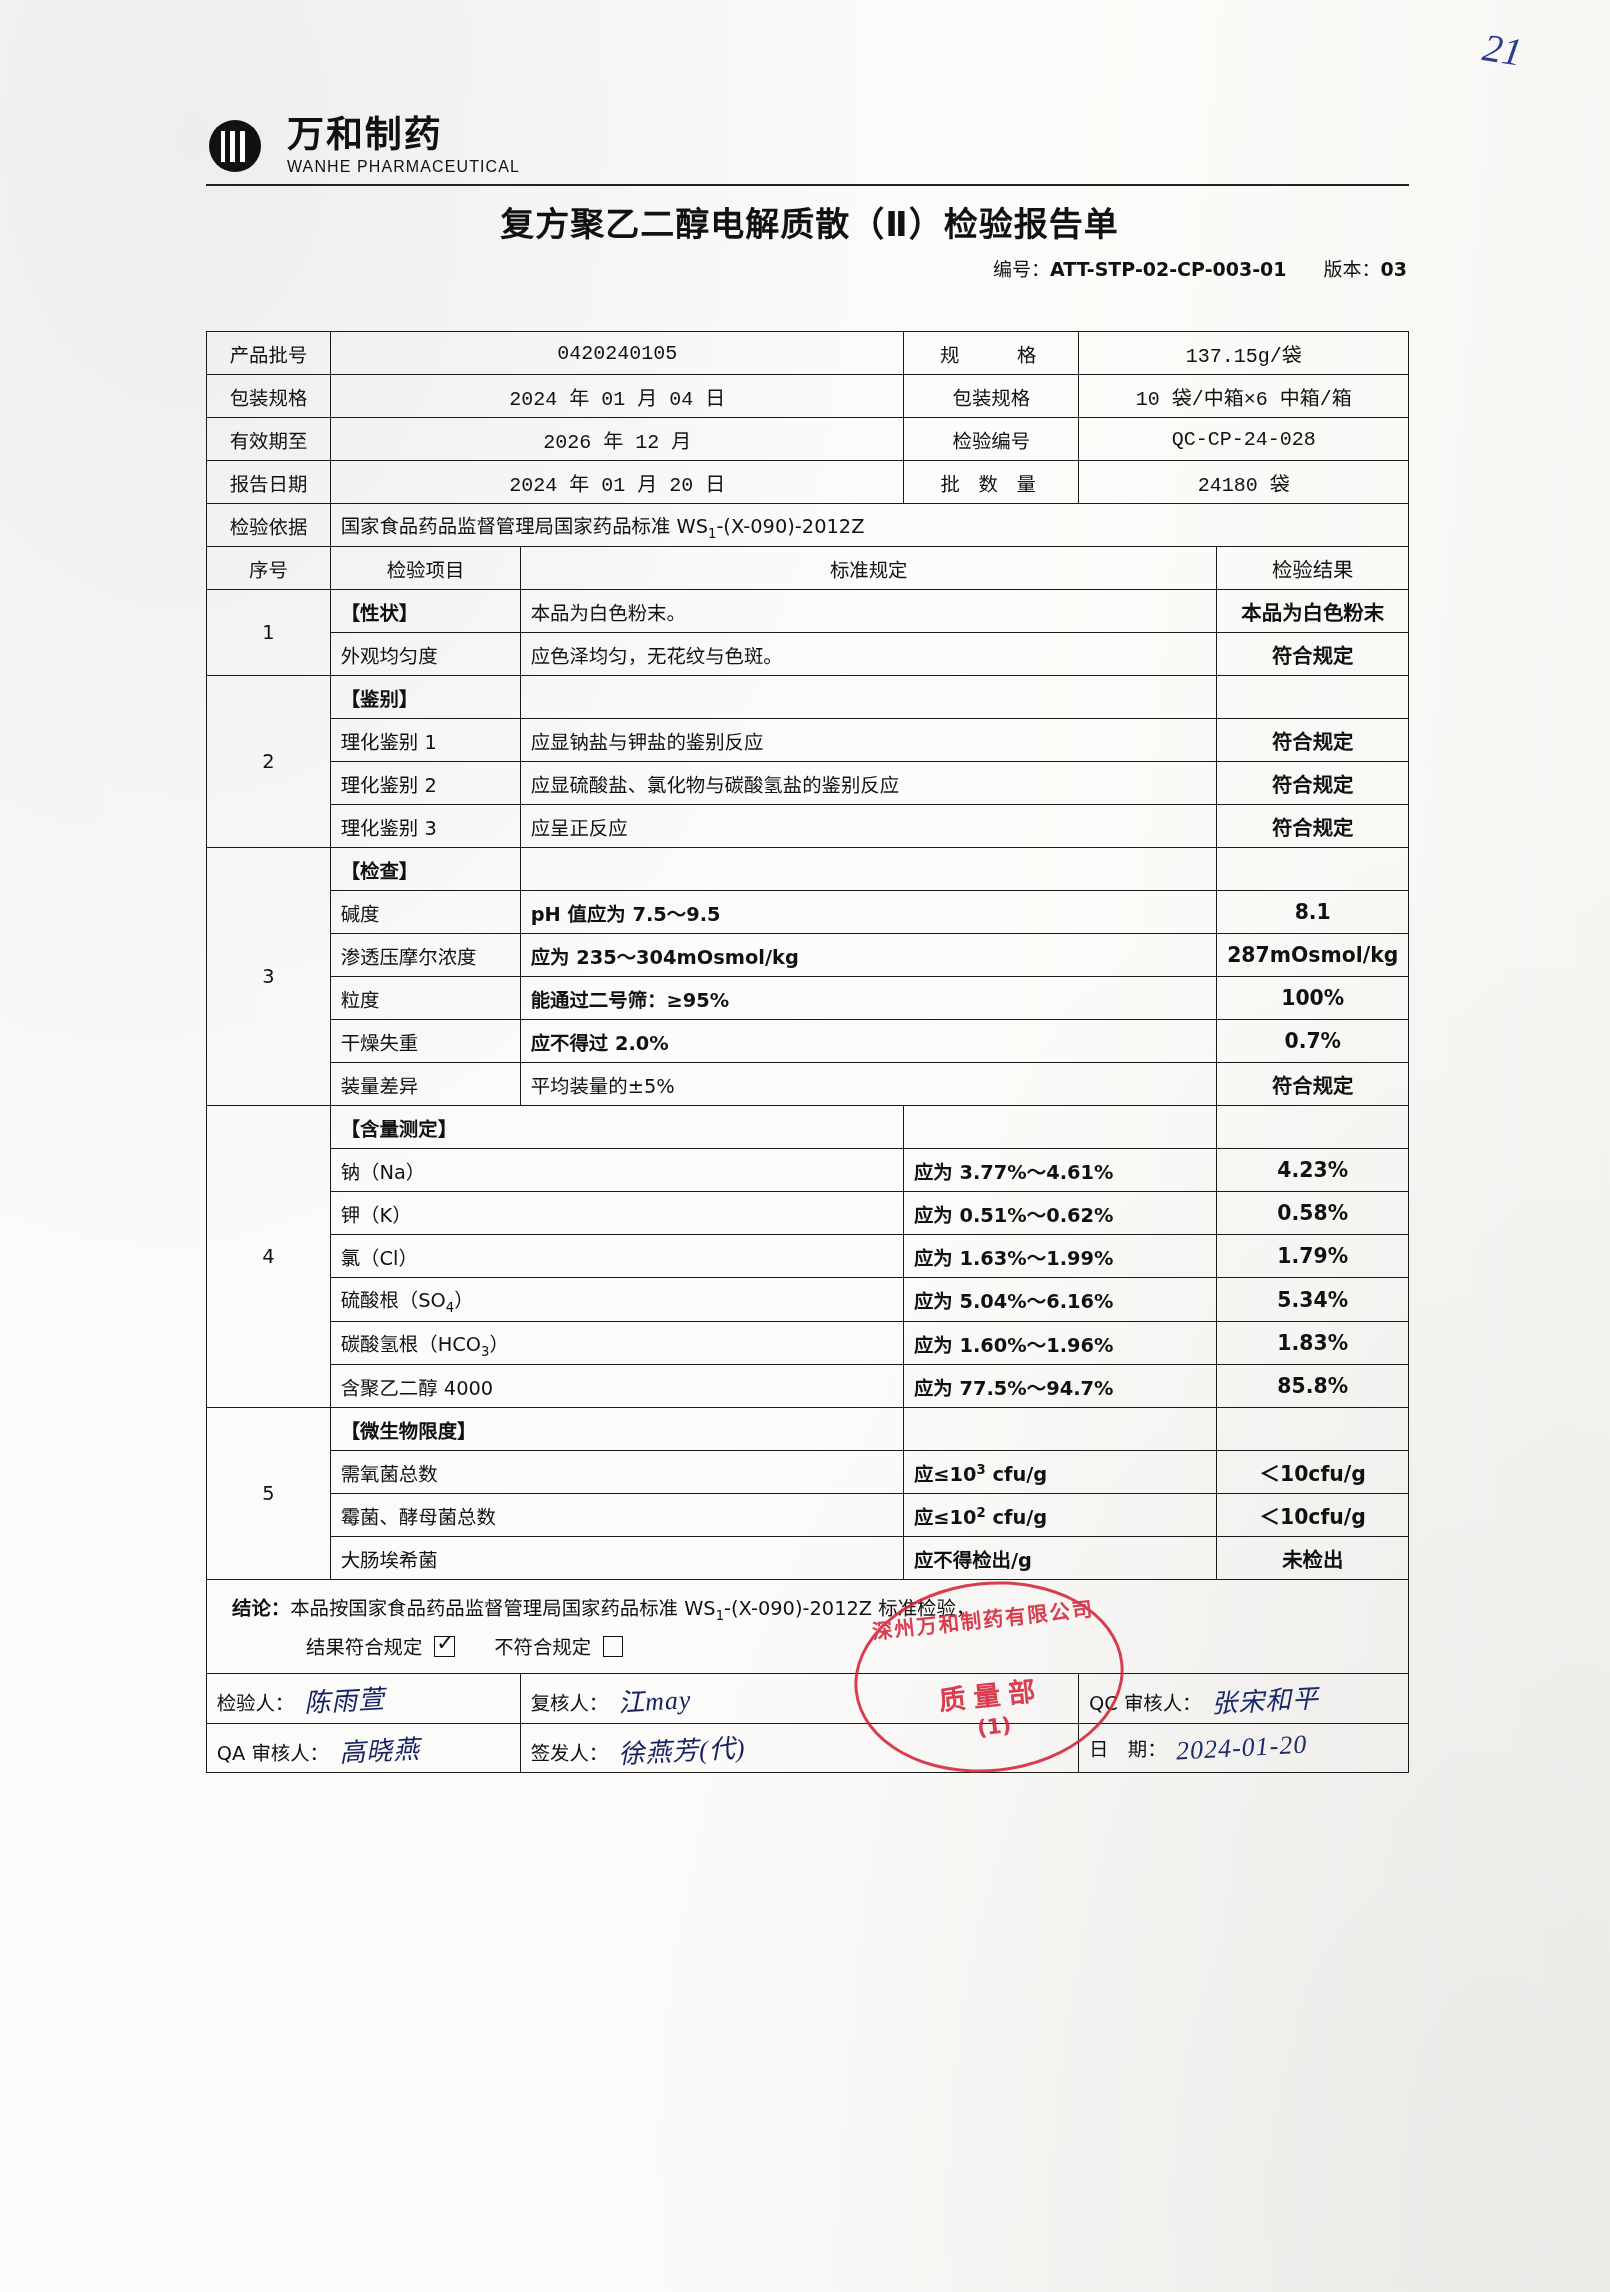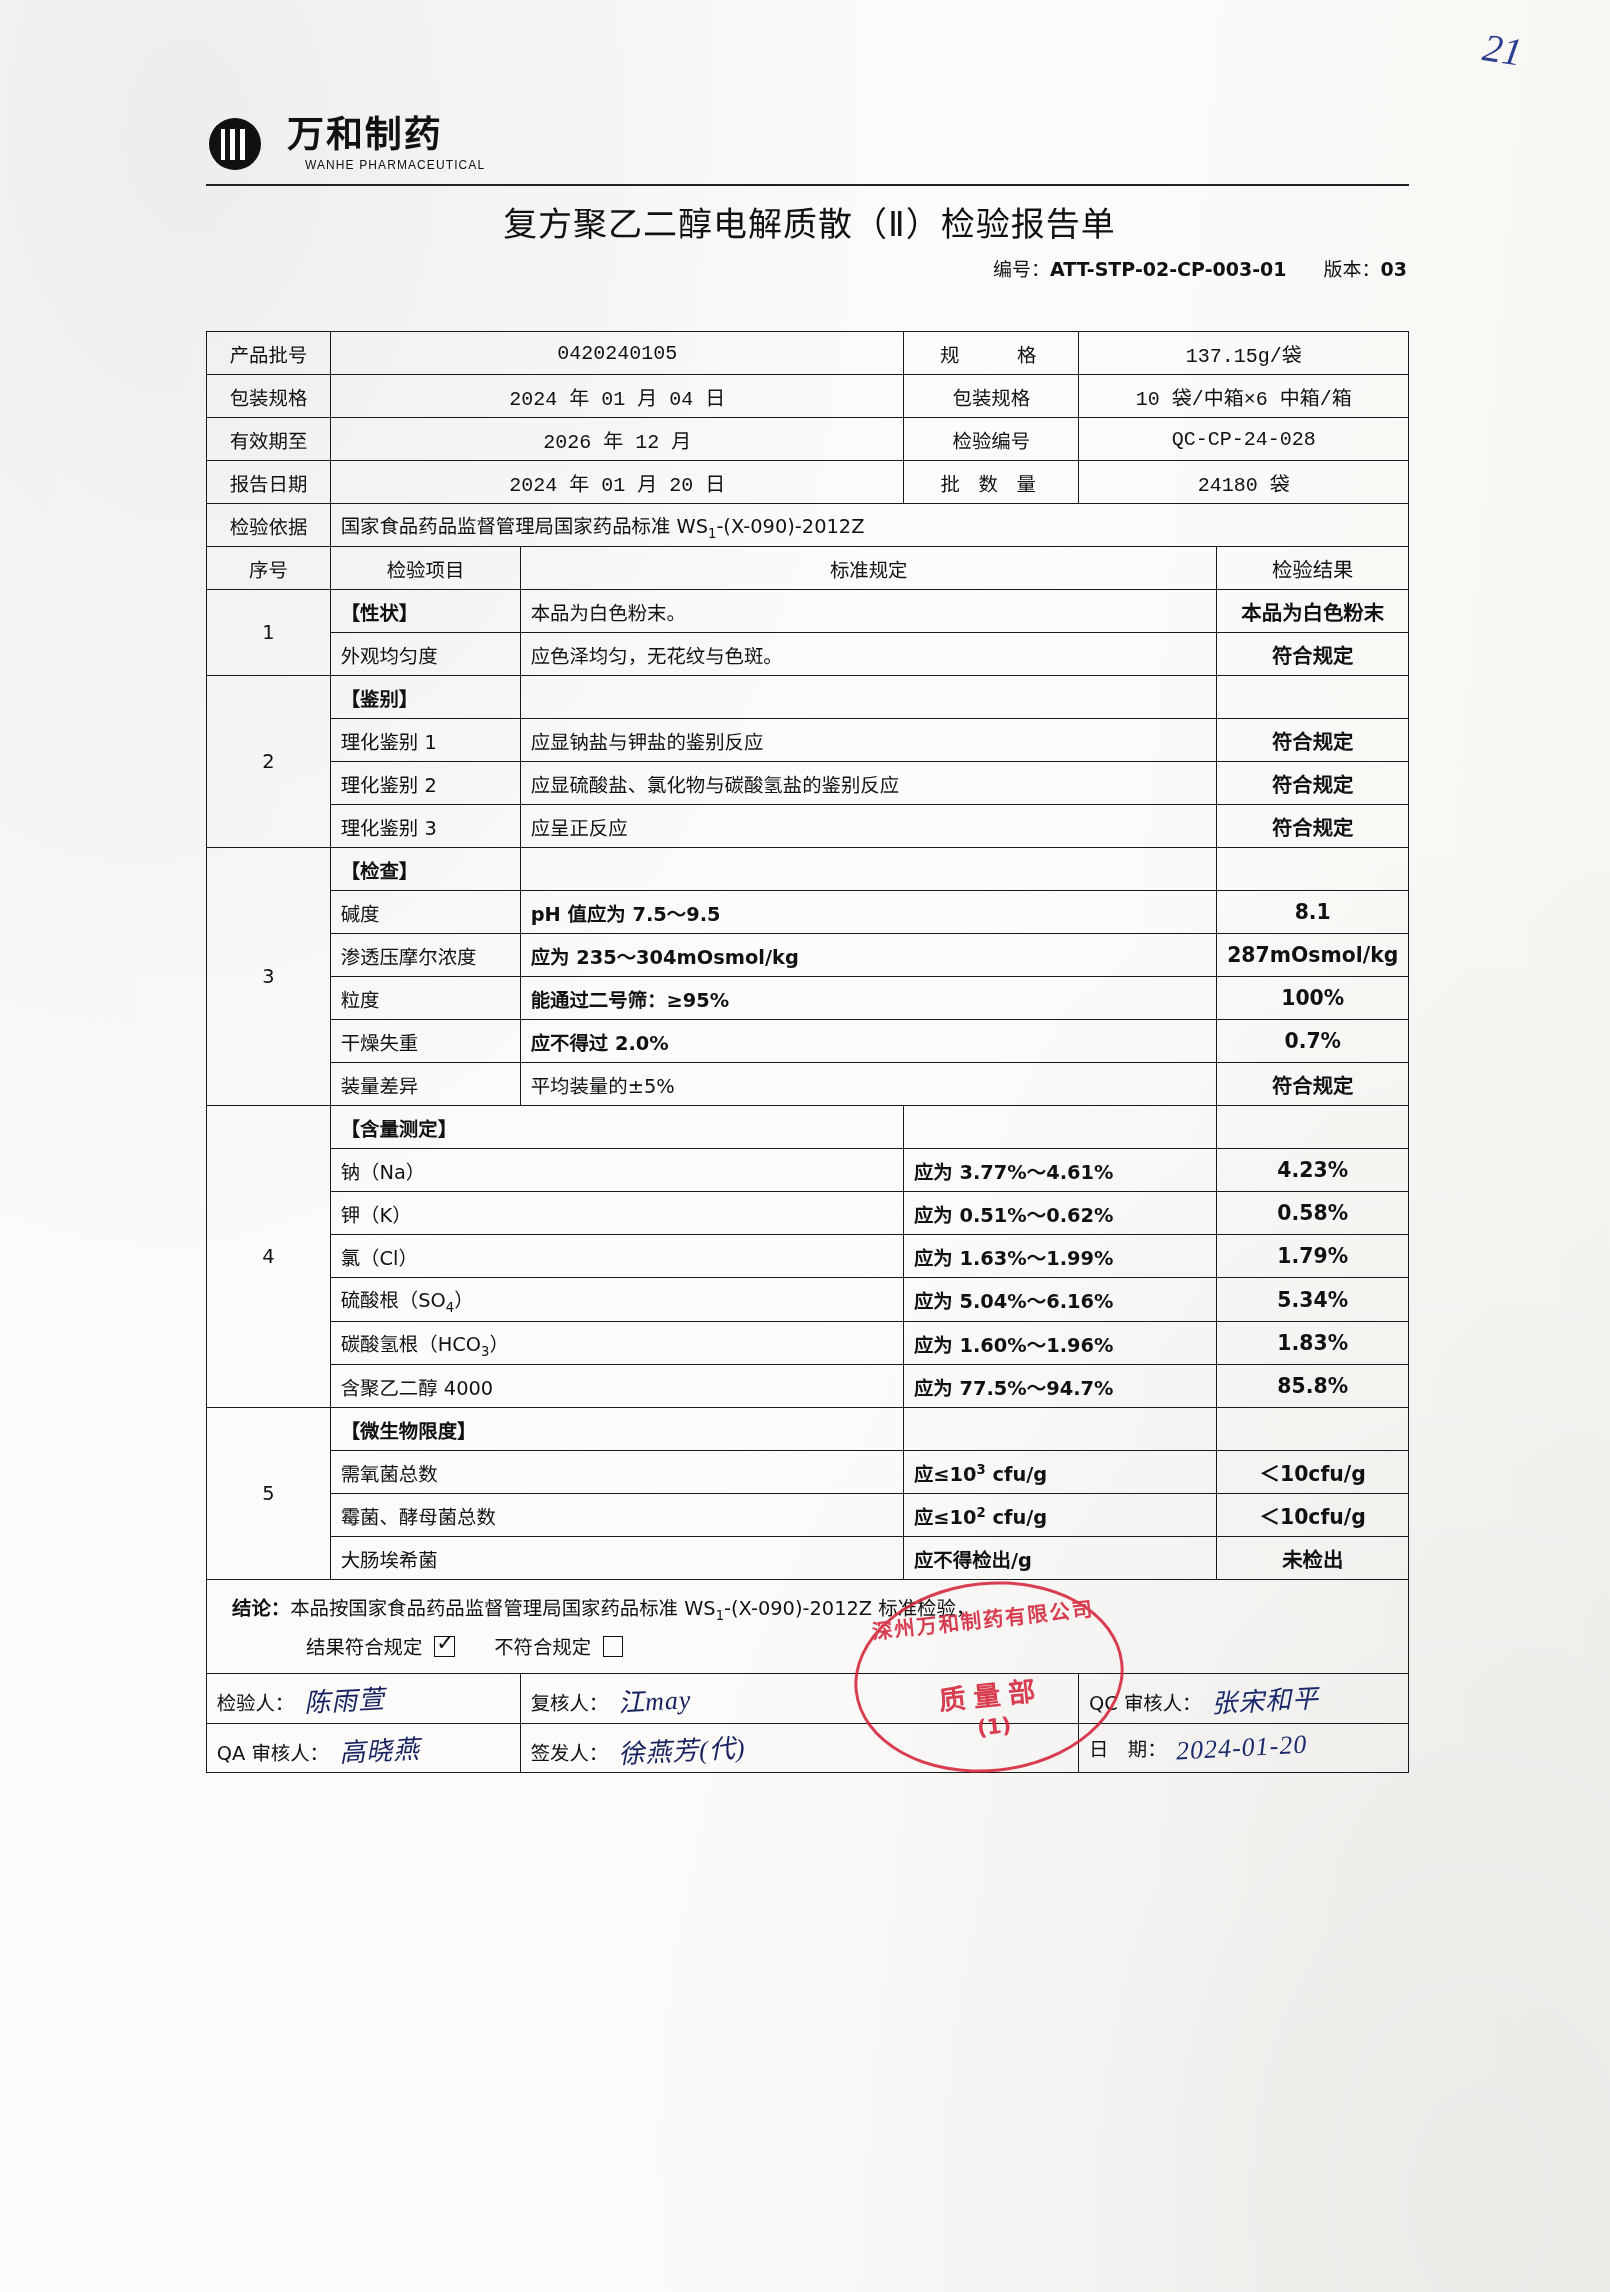--- a/index.html
+++ b/index.html
@@ -73,42 +73,41 @@
   .logo-mark span:nth-child(3) { left: 31px; }
   .logo-text-cn {
     font-family: "DejaVu Sans", sans-serif;
     font-weight: bold;
     font-size: 37px;
     letter-spacing: 1.9px;
     line-height: 1;
   }
   .logo-text-en {
     font-family: "Liberation Sans", sans-serif;
-    font-size: 12px;
+    font-size: 16px;
     letter-spacing: 1.1px;
     margin-top: 4.9px;
     color: #111;
-    margin-left: 18px;
   }
   .hline {
     position: absolute;
     left: 206px;
     width: 1203px;
     height: 1.9px;
     background: #222;
     top: 184px;
   }
 
   .doc-title {
     position: absolute;
     left: 8px; right: 0;
     top: 197px;
     text-align: center;
     font-size: 34px;
-    font-weight: normal;
+    font-weight: bold;
     letter-spacing: 1px;
     font-family: "DejaVu Sans", sans-serif;
   }
   .doc-sub {
     position: absolute;
     right: 204px;
     top: 254px;
     font-size: 19px;
     font-family: "DejaVu Sans", sans-serif;
     white-space: nowrap;

